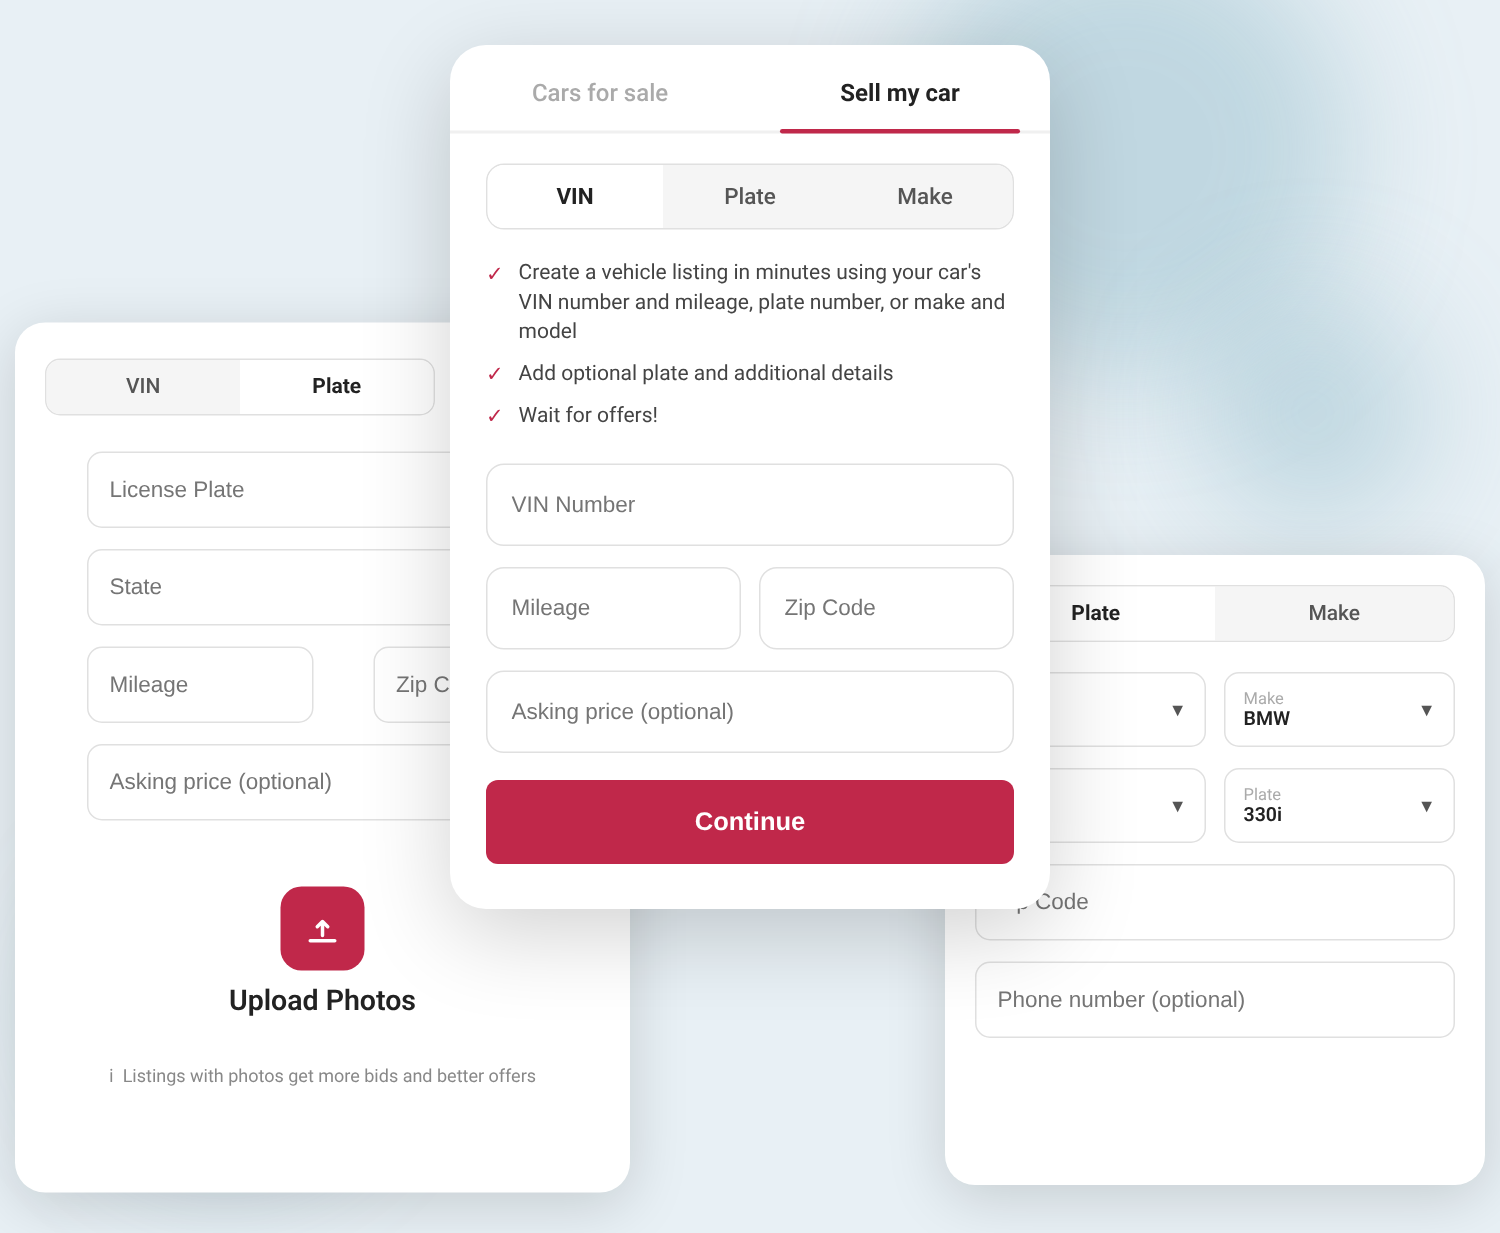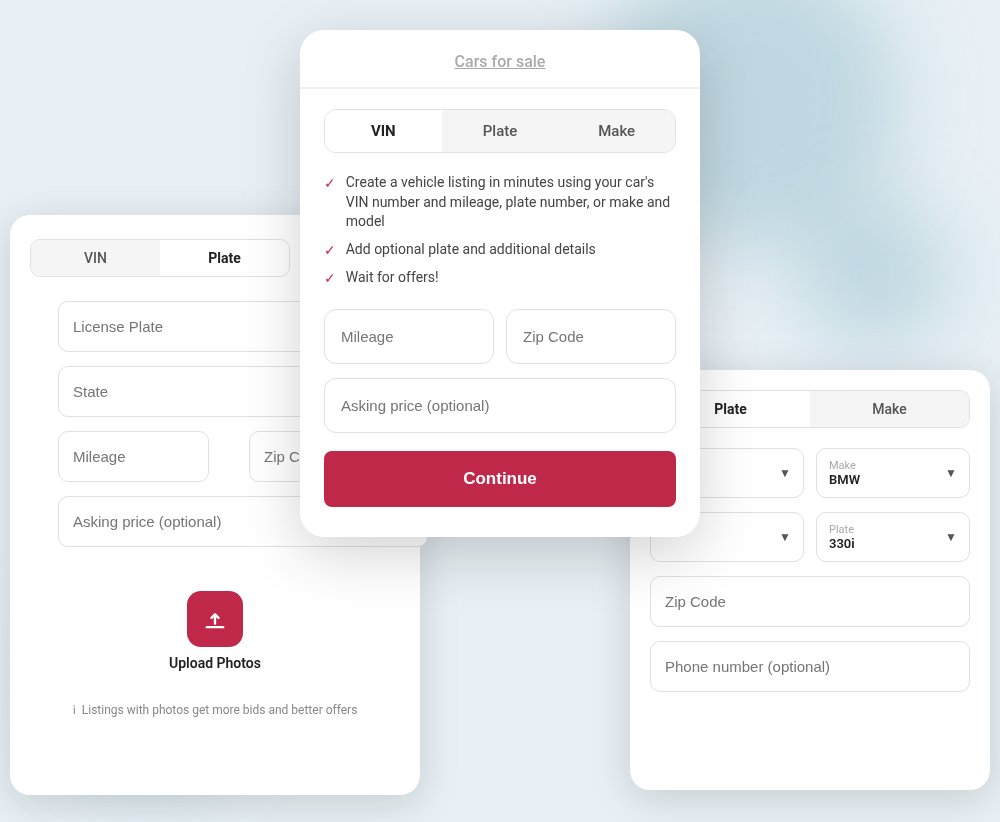--- a/index.html
+++ b/index.html
@@ -95,21 +95,21 @@
       width: 56px;
       height: 56px;
       background: #c0284a;
       border-radius: 14px;
       display: flex;
       align-items: center;
       justify-content: center;
       margin-bottom: 8px;
     }
     .upload-label {
-      font-size: 14px;
+      font-size: 19px;
       font-weight: 600;
       color: #222;
     }
     .upload-note {
       font-size: 12px;
       color: #888;
       margin-top: 30px;
       display: flex;
       align-items: center;
       gap: 6px;
@@ -218,21 +218,20 @@
     }
     .main-tab {
       flex: 1;
       padding: 22px 0 16px;
       text-align: center;
       font-size: 16px;
       font-weight: 500;
       color: #aaa;
       cursor: pointer;
       position: relative;
-      text-decoration: underline;
     }
     .main-tab.active {
       color: #222;
       font-weight: 700;
     }
     .main-tab.active::after {
       content: '';
       position: absolute;
       bottom: -2px;
       left: 10%;
@@ -388,20 +387,21 @@
     </div>
   </div>
 
   <input class="input-field-right" type="text" placeholder="Zip Code" style="">
   <input class="input-field-right" type="text" placeholder="Phone number (optional)" style="">
 </div>
 
 <div class="card-main">
   <div class="main-tabs">
     <div class="main-tab">Cars for sale</div>
+    <div class="main-tab active">Sell my car</div>
   </div>
 
   <div class="main-content">
     <div class="vin-plate-tabs">
       <div class="vp-tab active">VIN</div>
       <div class="vp-tab">Plate</div>
       <div class="vp-tab">Make</div>
     </div>
 
     <ul class="checklist">
@@ -412,20 +412,21 @@
       <li>
         <span class="check-icon">✓</span>
         <span>Add optional plate and additional details</span>
       </li>
       <li>
         <span class="check-icon">✓</span>
         <span>Wait for offers!</span>
       </li>
     </ul>
 
+    <input class="main-input" type="text" placeholder="VIN Number" style="">
 
     <div class="main-input-row">
       <input class="main-input" type="text" placeholder="Mileage" style="">
       <input class="main-input" type="text" placeholder="Zip Code" style="">
     </div>
 
     <input class="main-input" type="text" placeholder="Asking price (optional)" style="">
 
     <button class="continue-btn">Continue</button>
   </div>

